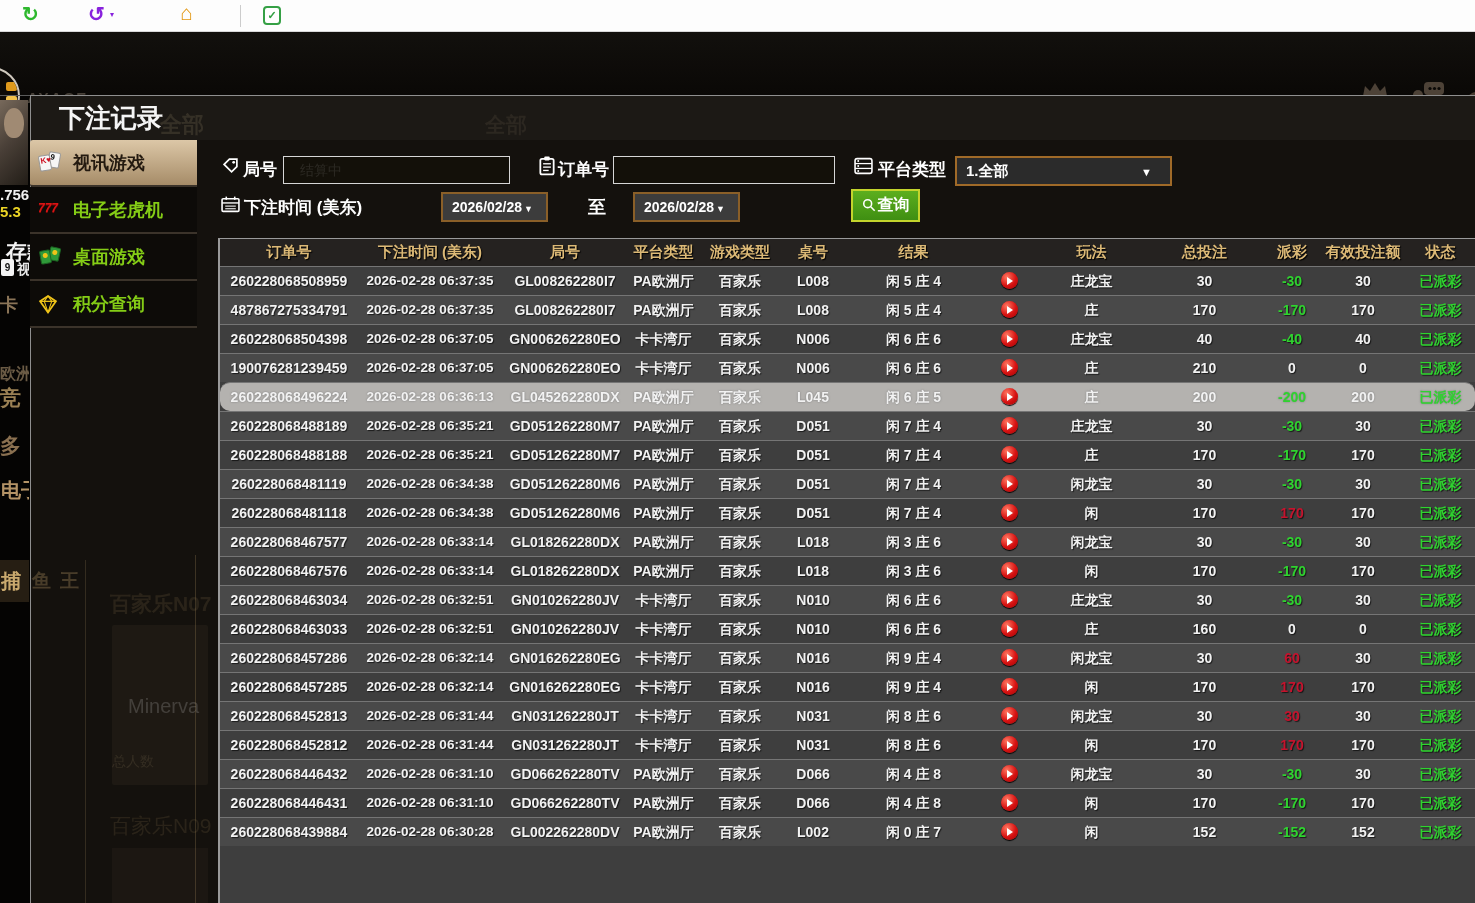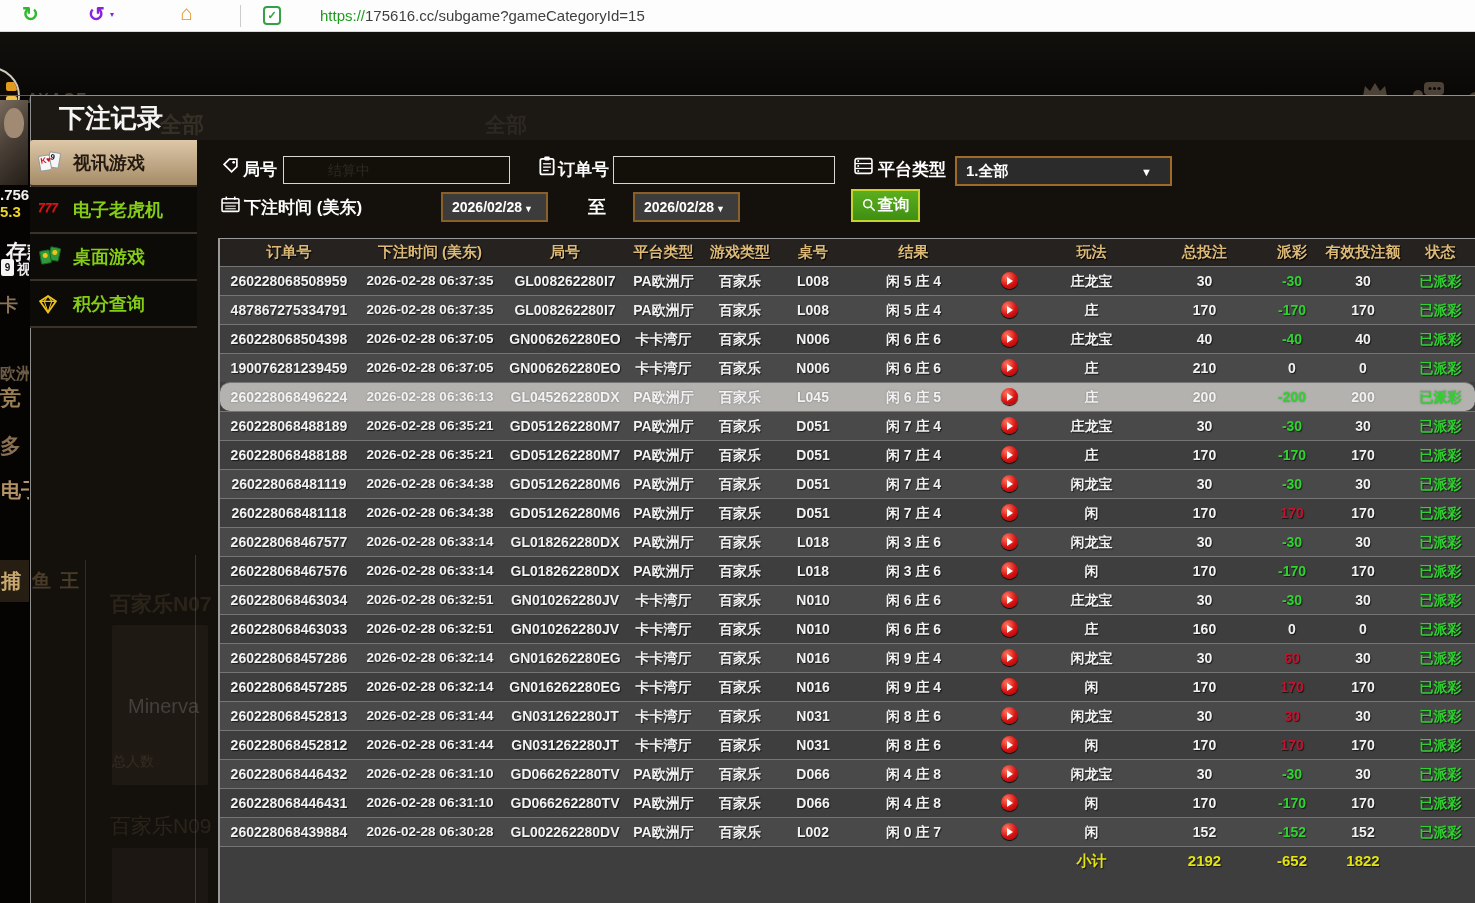--- a/index.html
+++ b/index.html
@@ -97,21 +97,20 @@
 
 <div id="screen">
 
   <div class="browser-bar">
     <span class="bicon reload-ic">↻</span>
     <span class="bicon undo-ic">↺</span>
     <span class="undo-caret">▾</span>
     <span class="bicon home-ic">⌂</span>
     <div class="bar-sep"></div>
     <div class="shield-ic">✓</div>
-    <div class="url-text"><span class="url-scheme">https://</span><span>175616.cc/subgame?gameCategoryId=15</span></div>
   </div>
 
   <div class="site-header">
     <div class="logo-text">PLAYΔCE</div>
     <div class="logo-circle">
       <div class="logo-bar lb1"></div>
         <div class="logo-bar lb2"></div>
         <div class="logo-bar lb3"></div>
     </div>
     <div class="hdr-ic vip-box" style="position:absolute;">
@@ -213,21 +212,21 @@
   </div>
 
   <span class="ficon" style="left:222px;top:158px;">
     <svg width="17" height="16" viewBox="0 0 16 15">
         <path d="M2 6 L7 1 L14 1 L14 8 L9 13 L2 6 Z" stroke="#fff" fill="none" stroke-width="1.6"></path>
         <circle cx="11" cy="4" r="1.3" fill="#fff"></circle>
       </svg>
   </span>
   <div class="flabel" style="left:243px;top:158px;">局号</div>
   <input class="f-input" style="left: 283px; top: 156px; width: 227px;">
-  <div class="input-ghost" style="left:300px;top:162px;margin-left:28px;">结算中</div>
+  <div class="input-ghost" style="left:300px;top:162px;">结算中</div>
   <span class="ficon" style="left:538px;top:156px;">
     <svg width="18" height="20" viewBox="0 0 16 18">
         <rect x="2" y="2.5" width="12" height="14" rx="1.5" stroke="#fff" fill="none" stroke-width="1.6"></rect>
         <rect x="5.5" y="0.5" width="5" height="3.5" rx="1" fill="#fff"></rect>
         <line x1="4.5" y1="7" x2="11.5" y2="7" stroke="#fff" stroke-width="1.2"></line>
         <line x1="4.5" y1="10" x2="11.5" y2="10" stroke="#fff" stroke-width="1.2"></line>
         <line x1="4.5" y1="13" x2="9.5" y2="13" stroke="#fff" stroke-width="1.2"></line>
       </svg>
   </span>
   <div class="flabel" style="left:558px;top:158px;">订单号</div>
@@ -584,30 +583,15 @@
       <div class="td c5">L002</div>
       <div class="td c6">闲 0 庄 7</div>
       <div class="td c7"><span class="play-btn"></span></div>
       <div class="td c8">闲</div>
       <div class="td c9">152</div>
       <div class="td c10 neg">-152</div>
       <div class="td c11">152</div>
       <div class="td c12 st-green">已派彩</div>
     </div>
       </div>
-    <div class="tr foot odd">
-      <div class="td c0"></div>
-        <div class="td c1"></div>
-        <div class="td c2"></div>
-        <div class="td c3"></div>
-      <div class="td c4"></div>
-        <div class="td c5"></div>
-        <div class="td c6"></div>
-        <div class="td c7"></div>
-      <div class="td c8">小计</div>
-      <div class="td c9">2192</div>
-      <div class="td c10">-652</div>
-      <div class="td c11">1822</div>
-      <div class="td c12"></div>
-    </div>
   </div>
 
 </div>
 
 </body></html>

